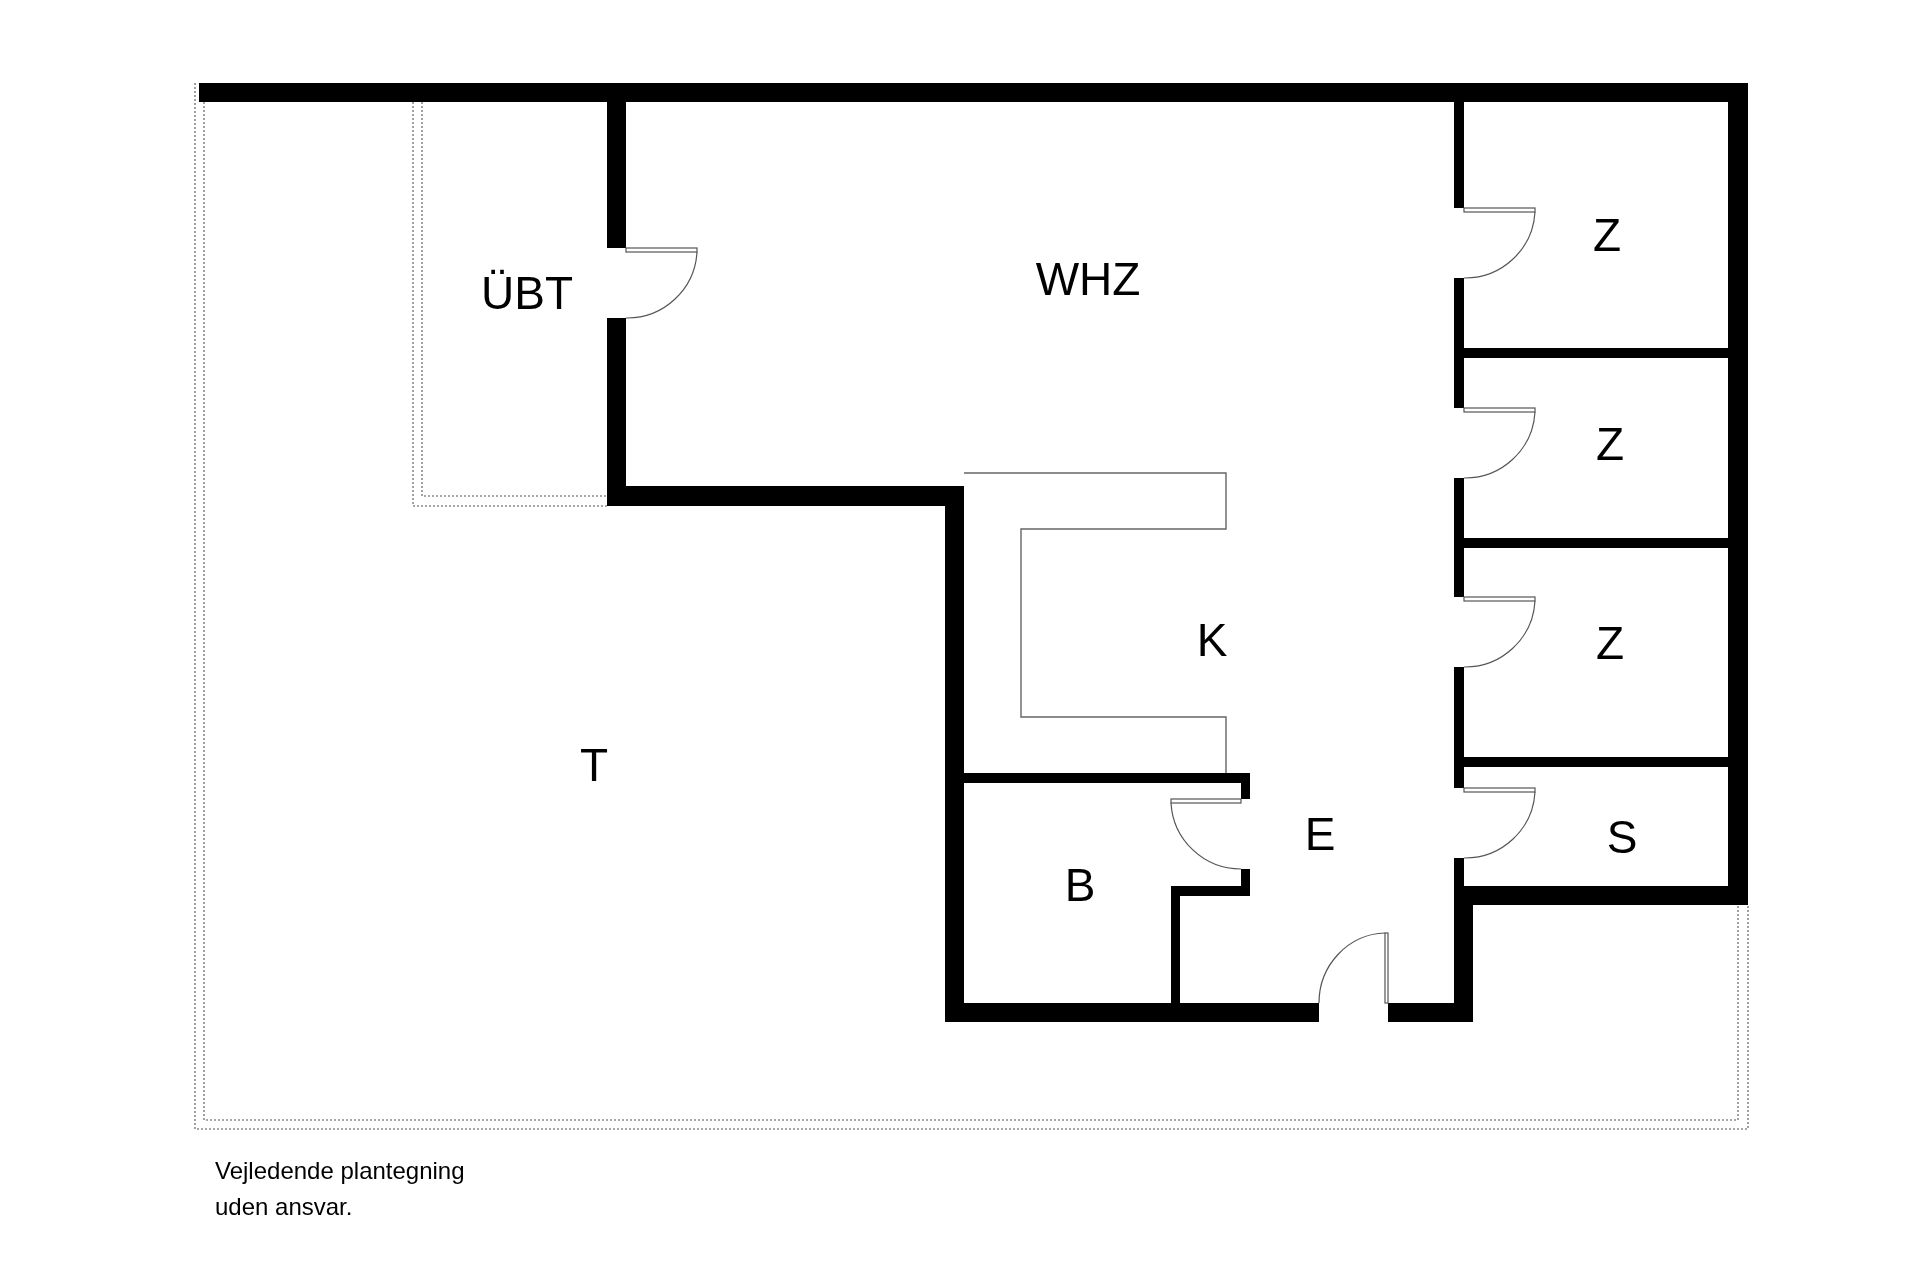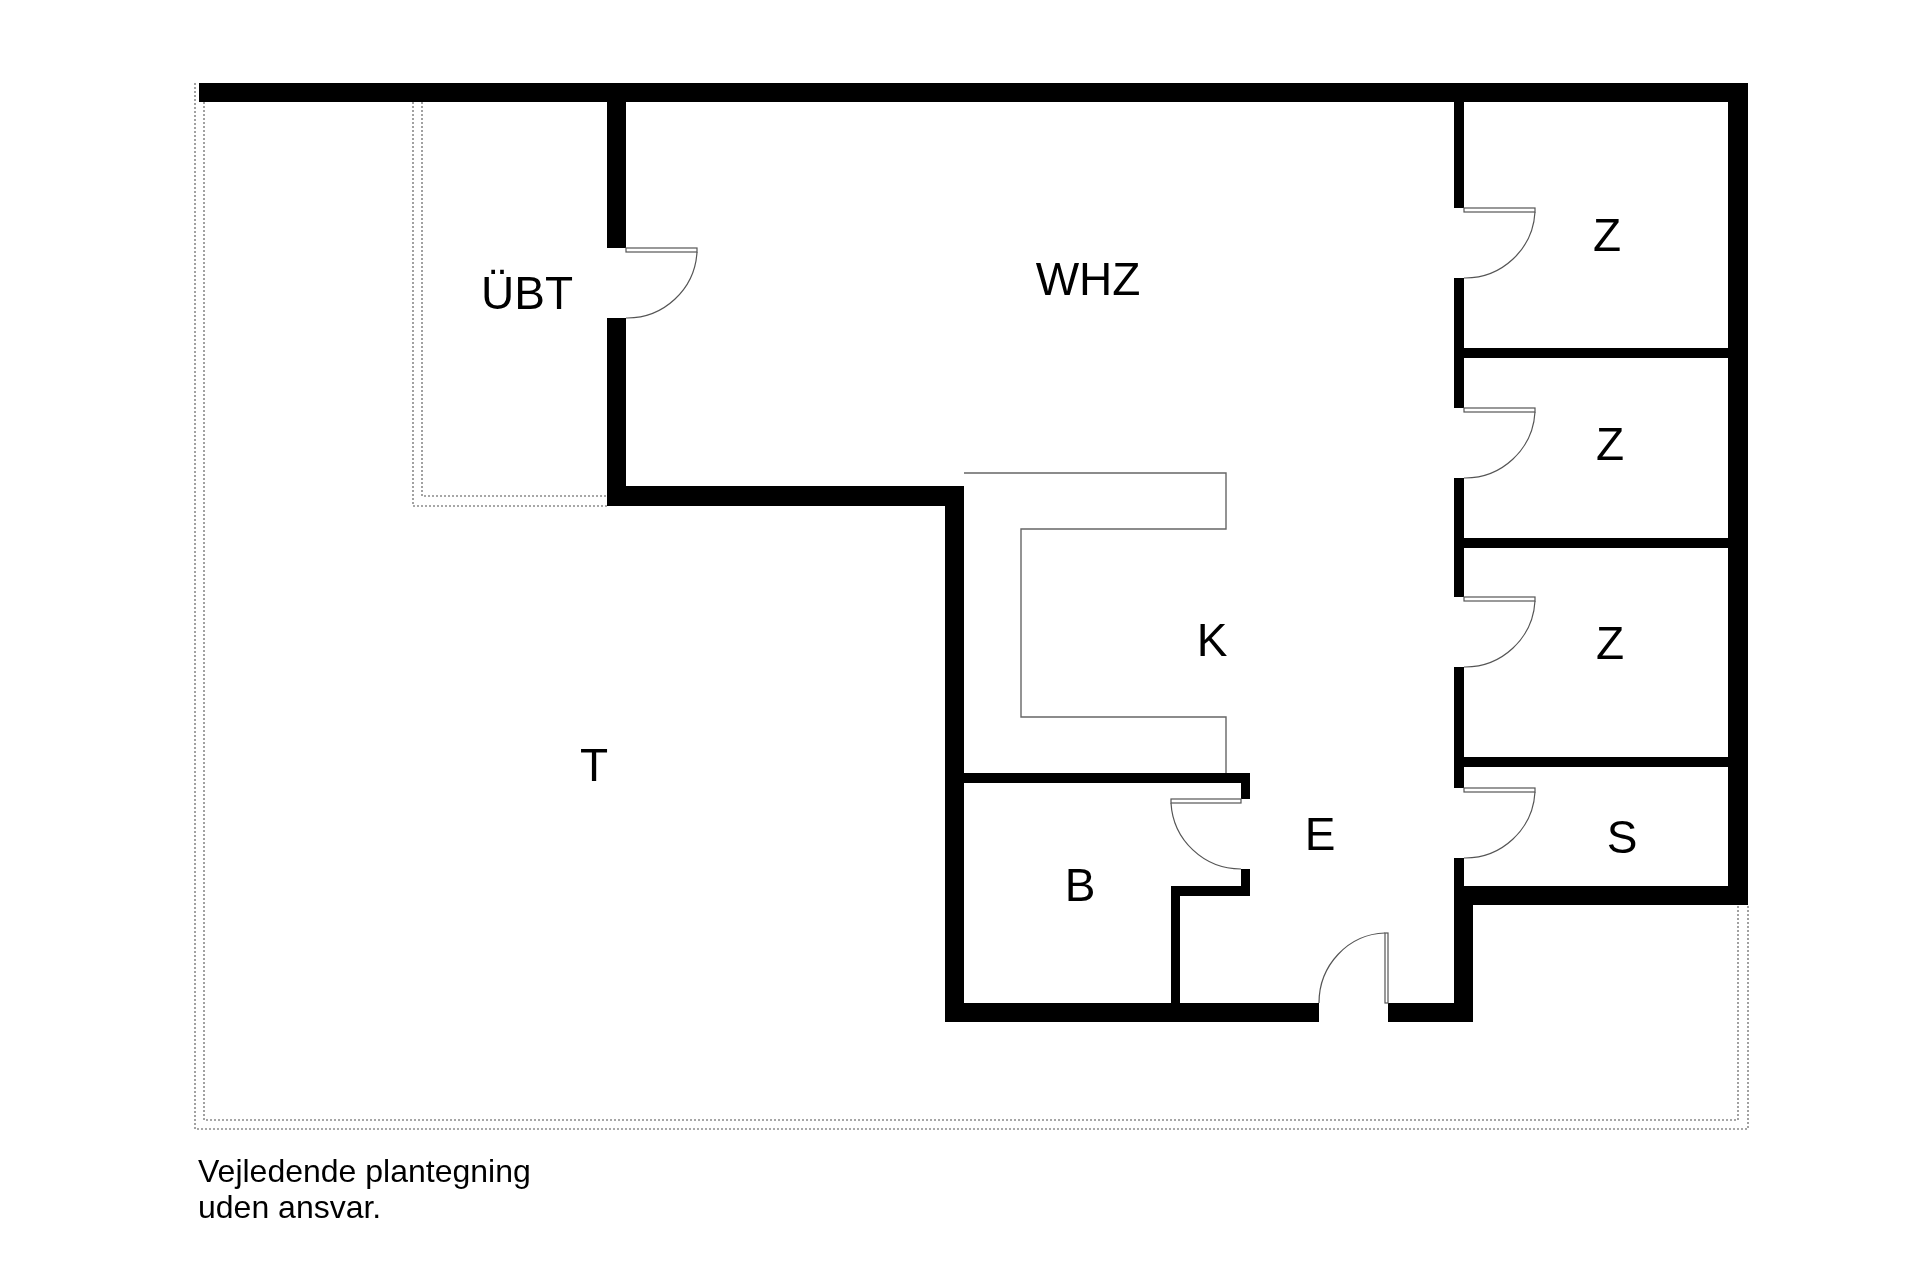--- a/index.html
+++ b/index.html
@@ -4,21 +4,21 @@
 <style>
   html, body { margin: 0; padding: 0; background: #ffffff; }
   body { width: 1920px; height: 1280px; position: relative; overflow: hidden; font-family: "Liberation Sans", sans-serif; }
   #plan { position: absolute; left: 0; top: 0; }
   .wall { fill: #000000; }
   .dots { fill: none; stroke: #8a8a8a; stroke-width: 1.6; stroke-dasharray: 2 2; }
   .thin { fill: none; stroke: #666666; stroke-width: 1.4; }
   .leaf { fill: #ffffff; stroke: #555555; stroke-width: 1.2; }
   .arc { fill: none; stroke: #555555; stroke-width: 1.2; }
   .room-label { font-family: "Liberation Sans", sans-serif; font-size: 46px; fill: #000000; text-anchor: middle; dominant-baseline: central; }
-  .caption { position: absolute; left: 198px; top: 1153px; font-family: "Liberation Sans", sans-serif; font-size: 32px; line-height: 36px; color: #000000; }
+  .caption { position: absolute; left: 215px; top: 1153px; font-family: "Liberation Sans", sans-serif; font-size: 24px; line-height: 36px; color: #000000; }
   .caption div { white-space: nowrap; }
 </style>
 </head>
 <body>
 
 <svg id="plan" width="1920" height="1280" viewBox="0 0 1920 1280" xmlns="http://www.w3.org/2000/svg">
 
   <g>
     <polyline class="dots" points="195,83 195,1129 1748,1129 1748,905"></polyline>
     <polyline class="dots" points="204,102 204,1120 1738,1120 1738,905"></polyline>

